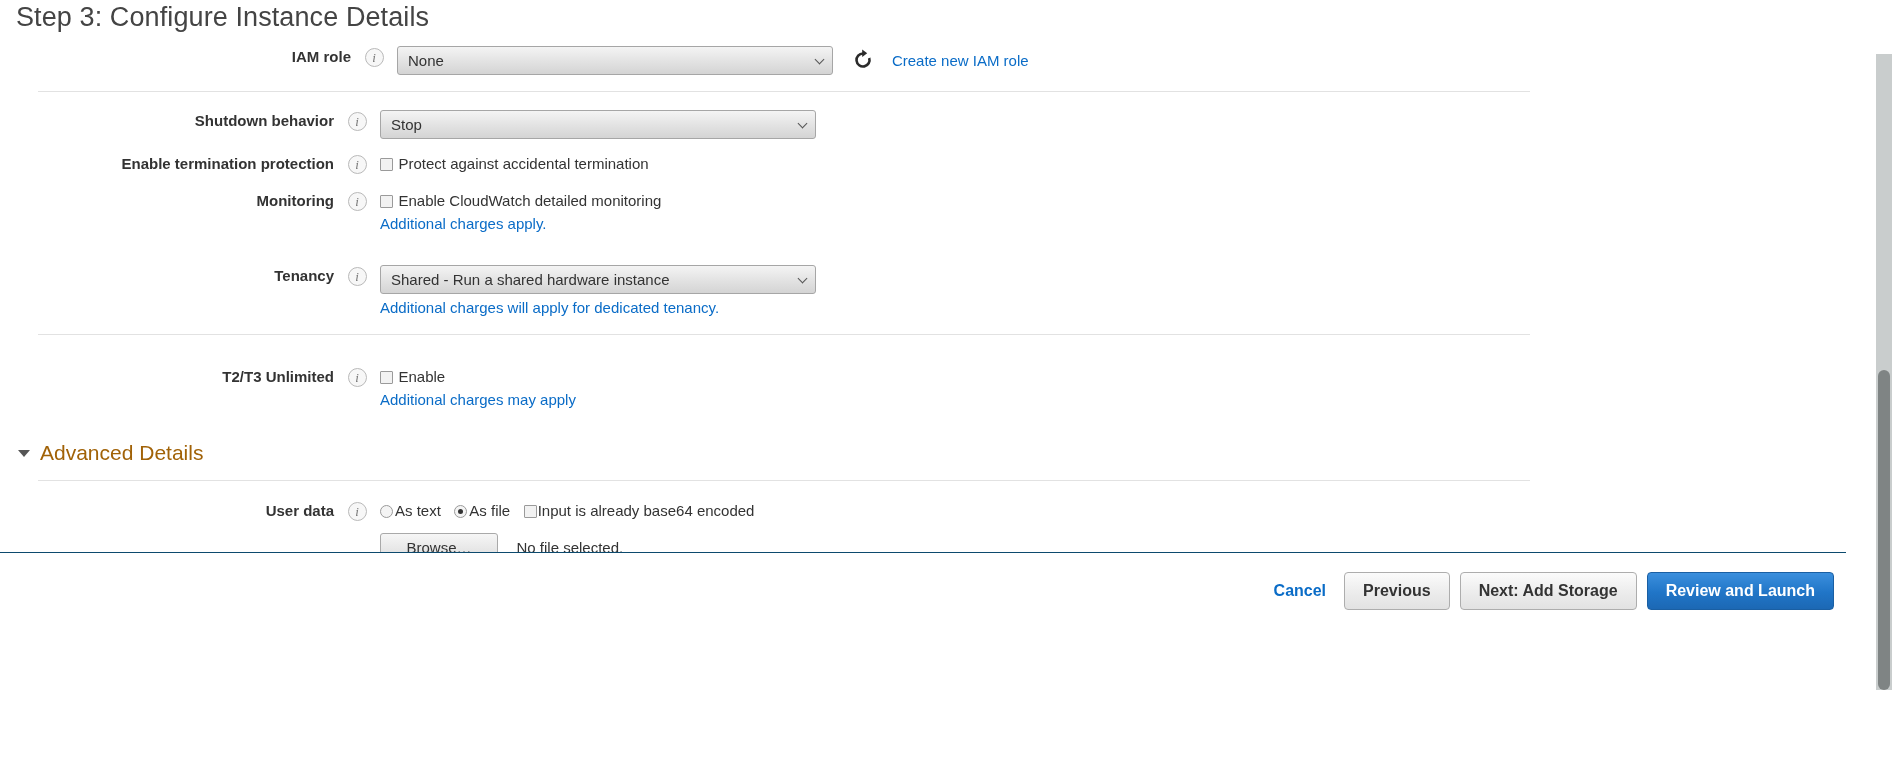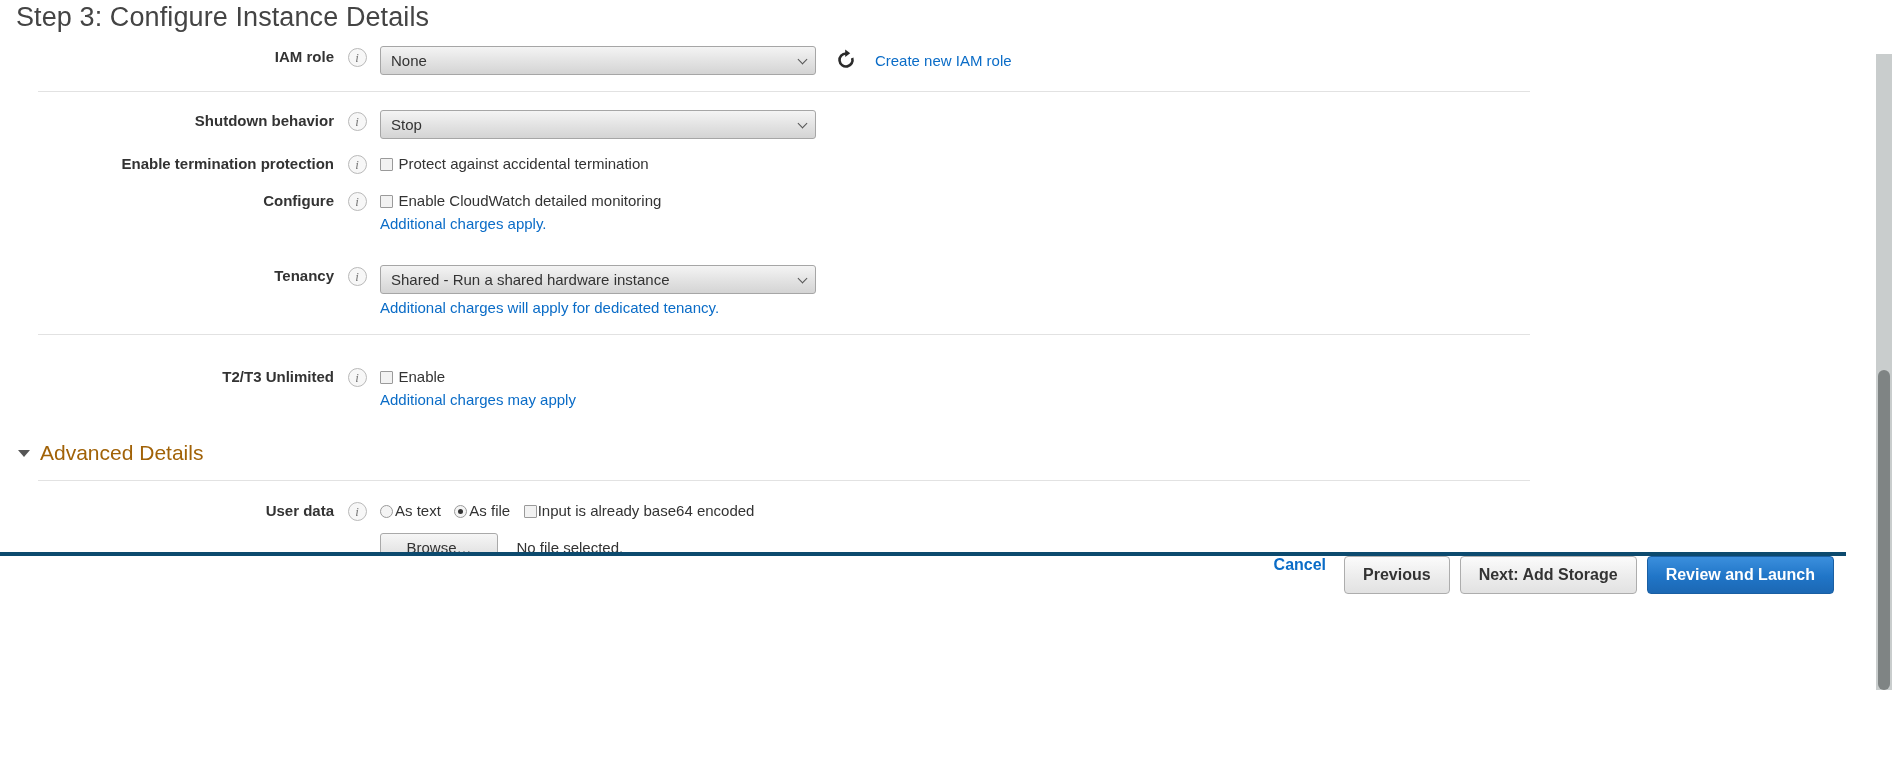--- a/index.html
+++ b/index.html
@@ -213,23 +213,23 @@
     margin-left: 14px;
     vertical-align: middle;
   }
 
   
   .footer {
     position: absolute;
     left: 0; bottom: 0;
     width: 1846px;
     height: 76px;
-    border-top: 4px solid #0c4a6e;
+    border-top: 1px solid #0c4a6e;
     display: flex;
-    align-items: flex-start;
+    align-items: center;
     justify-content: flex-end;
     padding-right: 12px;
     background: #ffffff;
   }
   .btn {
     height: 38px;
     border-radius: 4px;
     font-size: 16px;
     font-weight: bold;
     padding: 0 18px;
@@ -279,21 +279,21 @@
 </style>
 </head>
 <body>
 
 <div class="page">
 
   <div class="page-title">Step 3: Configure Instance Details</div>
 
   <div class="form-area">
 
-    <div class="row" style="margin-bottom:16px;">
+    <div class="row" style="margin-bottom:16px;padding-left:17px;">
       <div class="label-cell">IAM role</div>
       <div class="info-cell">
         <span class="info-icon">i</span>
       </div>
       <div class="field-cell">
         <div class="aws-select">
           <span>None</span>
           <span class="caret"></span>
         </div>
         <span class="refresh-btn">
@@ -326,21 +326,21 @@
       <div class="info-cell">
         <span class="info-icon">i</span>
       </div>
       <div class="field-cell" style="padding-top:4px;">
         <span class="cb"></span>
         <span class="cb-text">Protect against accidental termination</span>
       </div>
     </div>
 
     <div class="row" style="margin-top:14px;">
-      <div class="label-cell">Configure</div>
+      <div class="label-cell">Monitoring</div>
       <div class="info-cell">
         <span class="info-icon">i</span>
       </div>
       <div class="field-cell" style="padding-top:4px;">
         <span class="cb"></span>
         <span class="cb-text">Enable CloudWatch detailed monitoring</span>
         <a class="link sub-link">Additional charges apply.</a>
       </div>
     </div>
 

